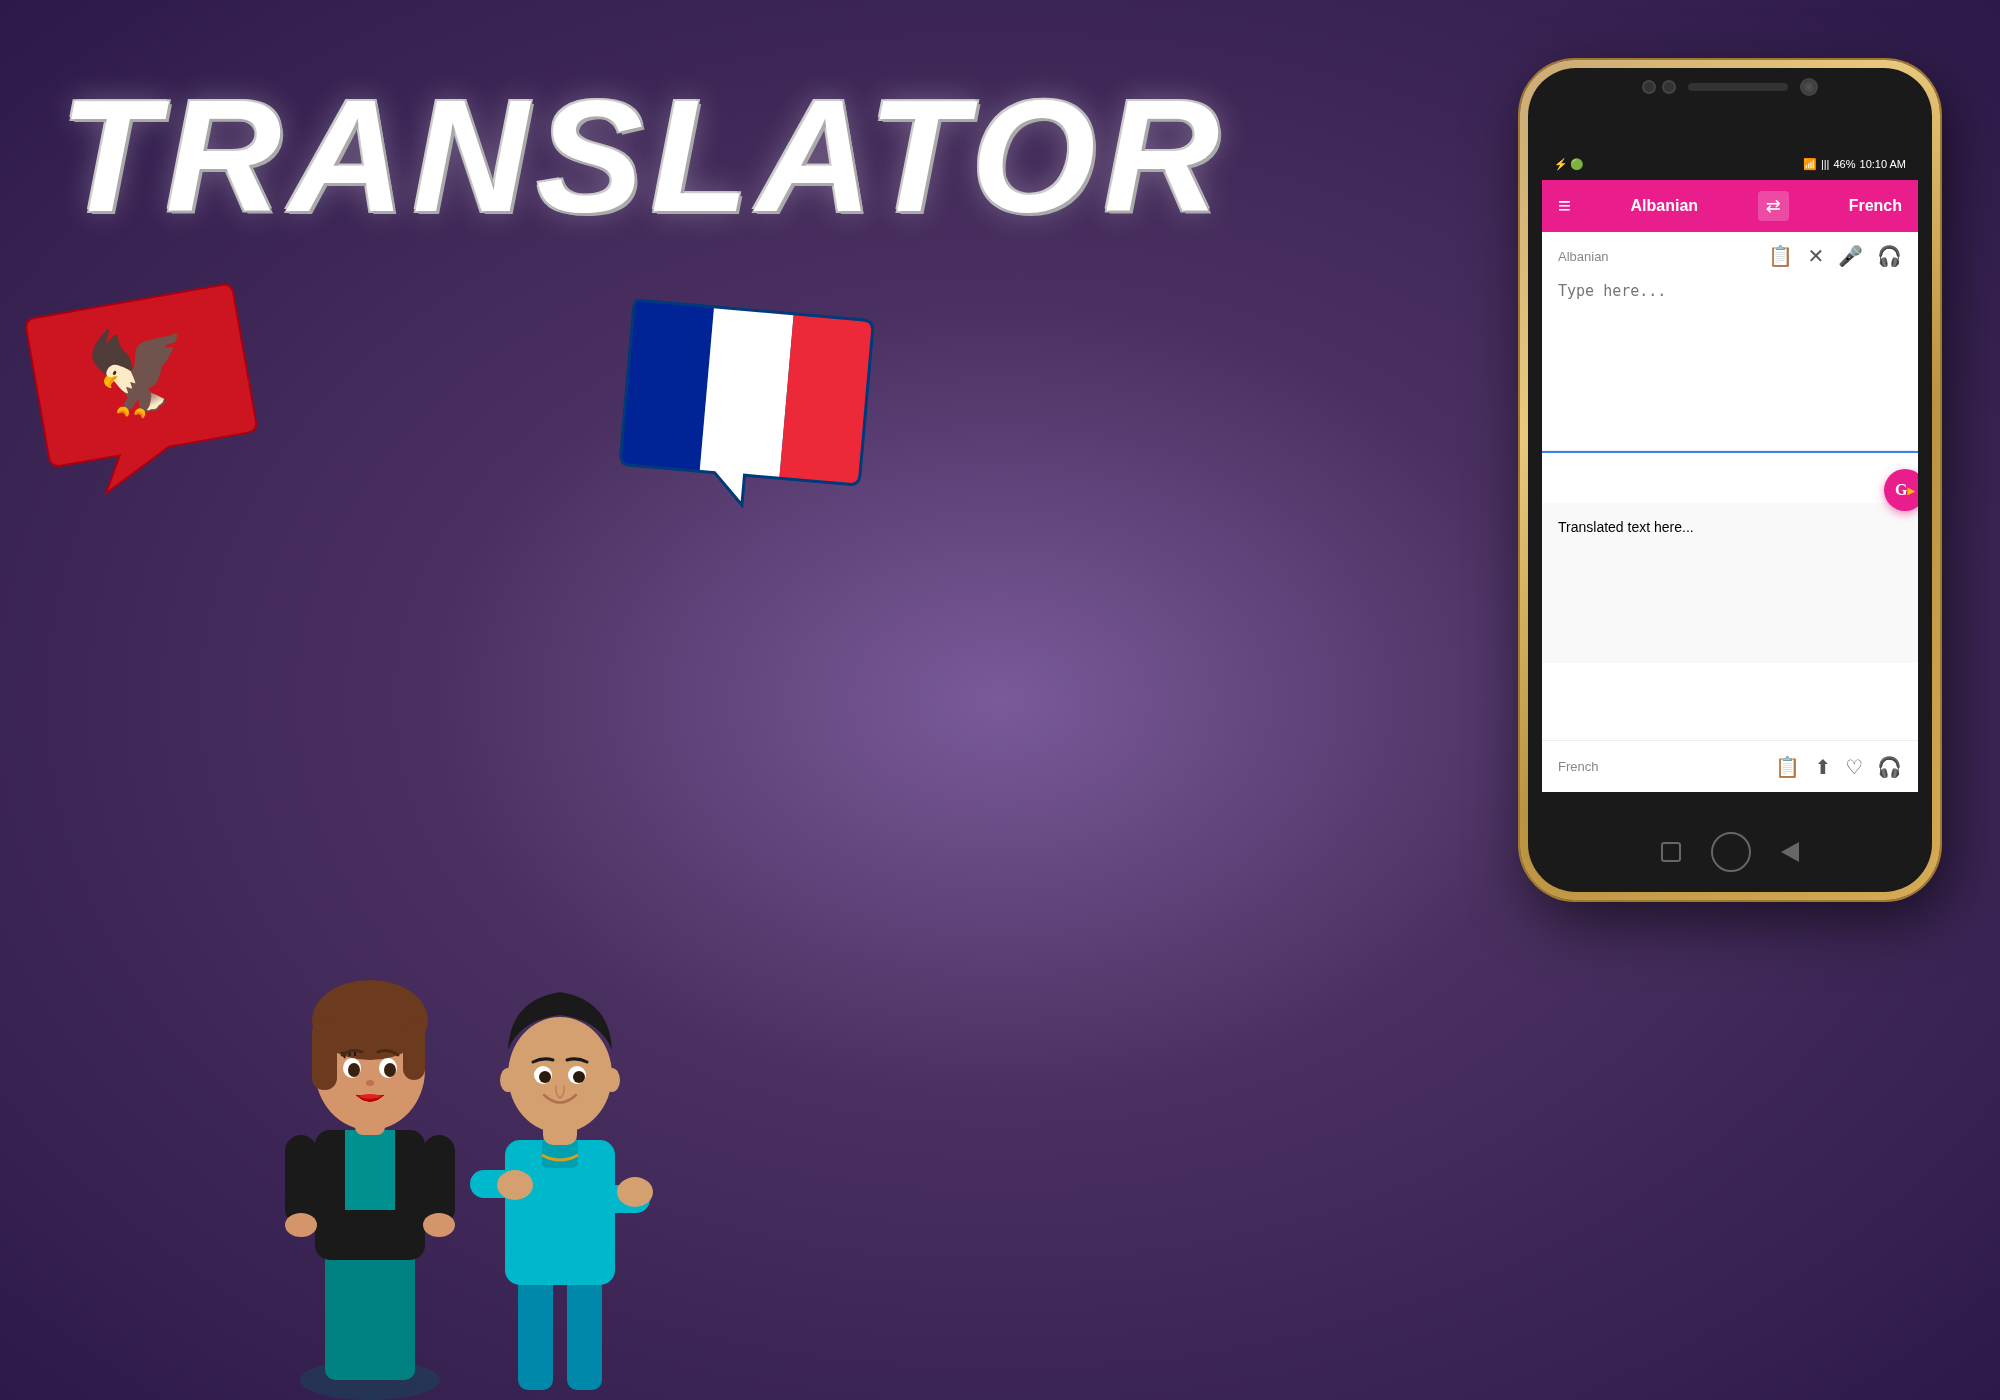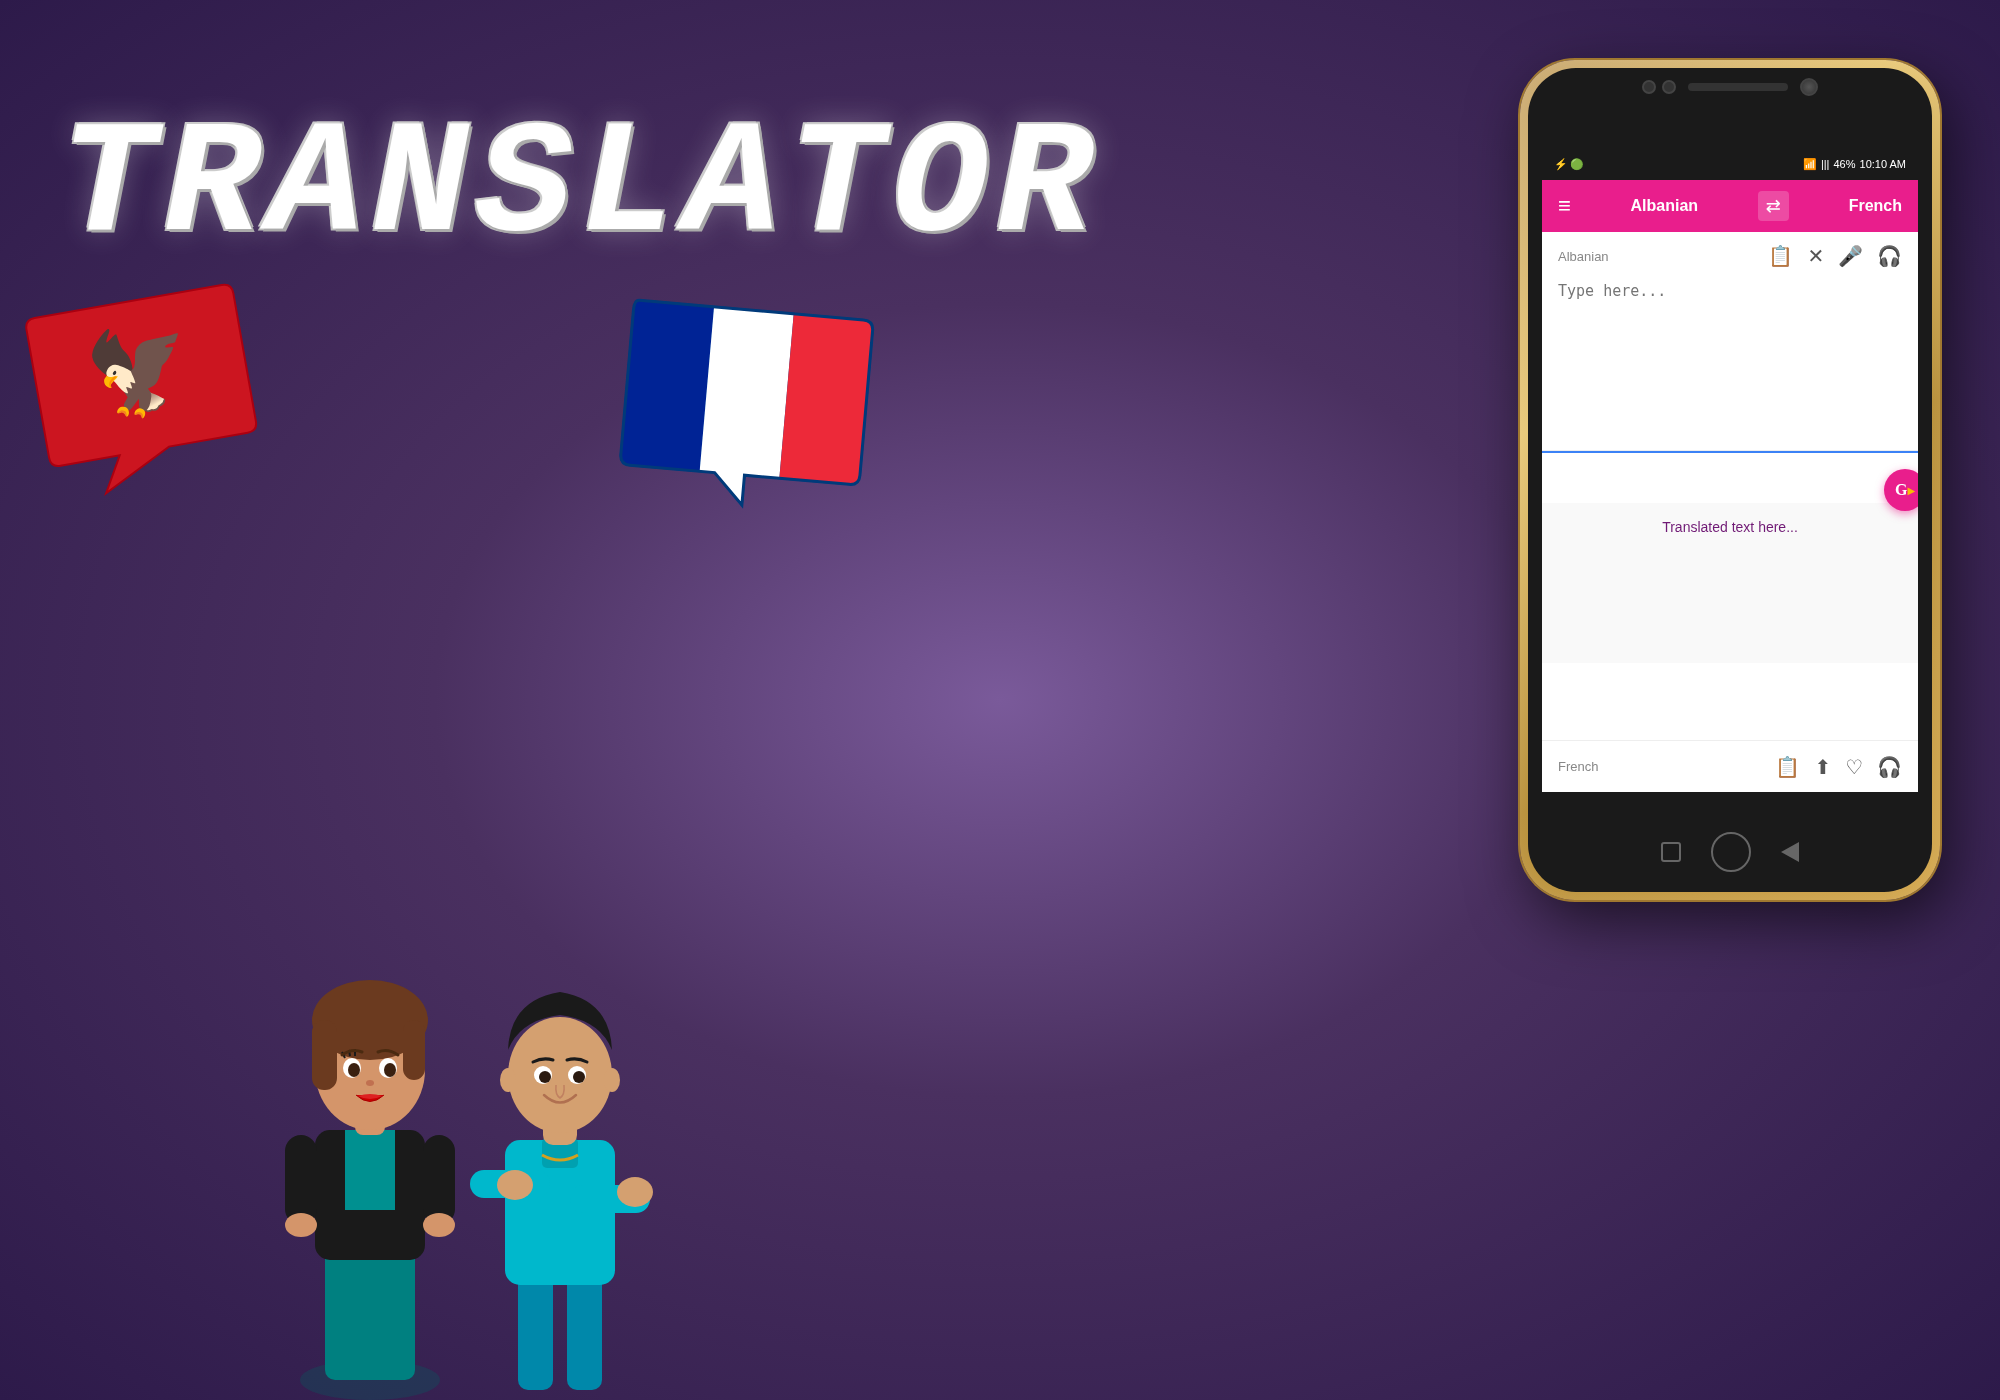--- a/index.html
+++ b/index.html
@@ -9,24 +9,24 @@
       height: 1400px;
       overflow: hidden;
       background: radial-gradient(ellipse at center, #7a5a9a 0%, #4a3060 40%, #2d1a4a 100%);
       font-family: Arial, sans-serif;
       position: relative;
     }
 
     
     .title {
       position: absolute;
-      top: 96px;
+      top: 64px;
       left: 60px;
       font-size: 160px;
-      font-family: Liberation Mono, monospace;
+      font-family: Liberation Sans, sans-serif;
       font-weight: 900;
       color: white;
       text-shadow:
         3px 3px 0 #aaa,
         -2px -2px 0 #ccc,
         2px -2px 0 #bbb,
         -2px 2px 0 #bbb,
         0 0 30px rgba(255,255,255,0.3);
       letter-spacing: 8px;
       font-style: italic;
@@ -222,22 +222,21 @@
 
     
     .output-section {
       background: #f9f9f9;
       padding: 16px;
       min-height: 160px;
     }
 
     .output-text {
       font-size: 14px;
-      color: #701a75;
-      text-align: center;
+      color: #000000;
     }
 
     
     .output-action-bar {
       position: absolute;
       bottom: 0;
       left: 0;
       right: 0;
       background: white;
       height: 52px;

